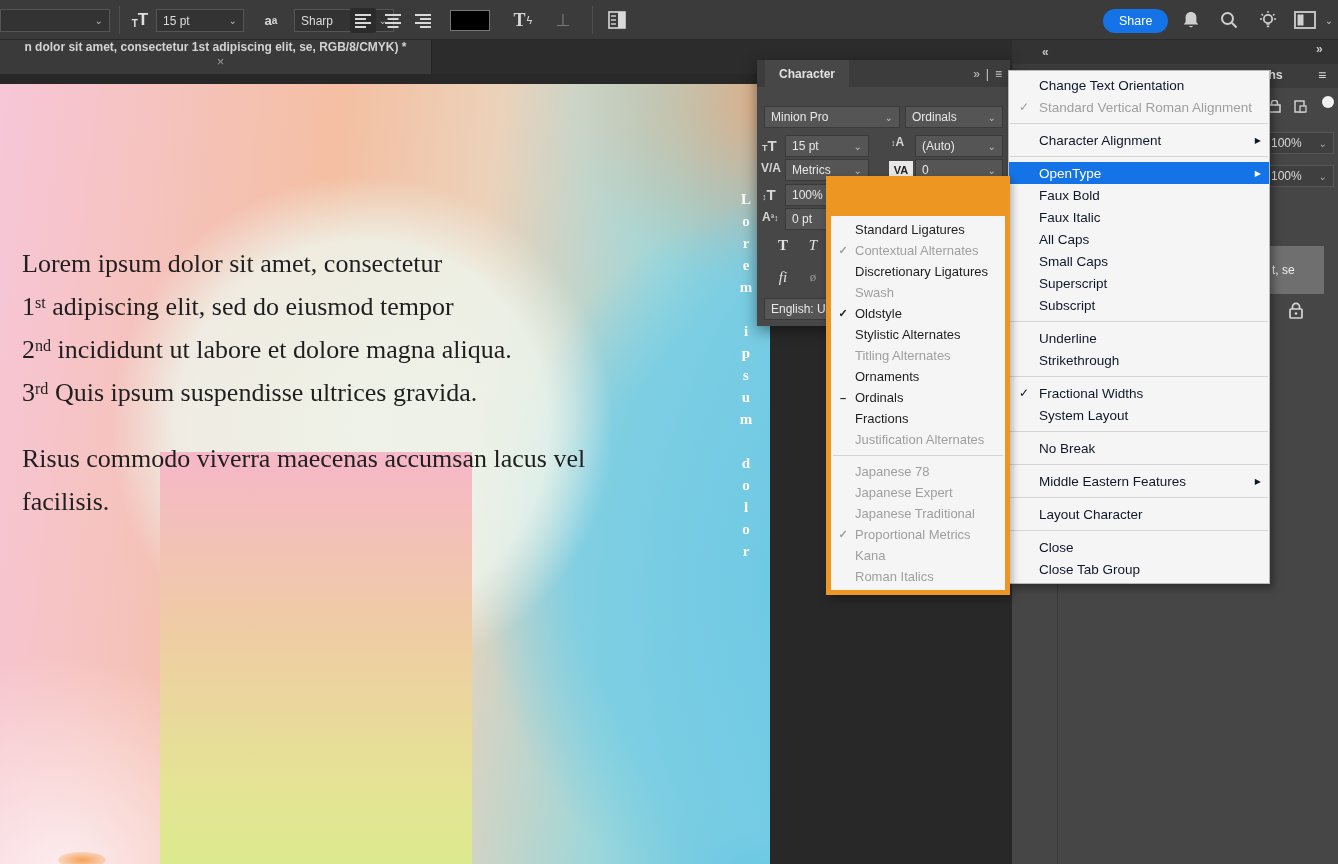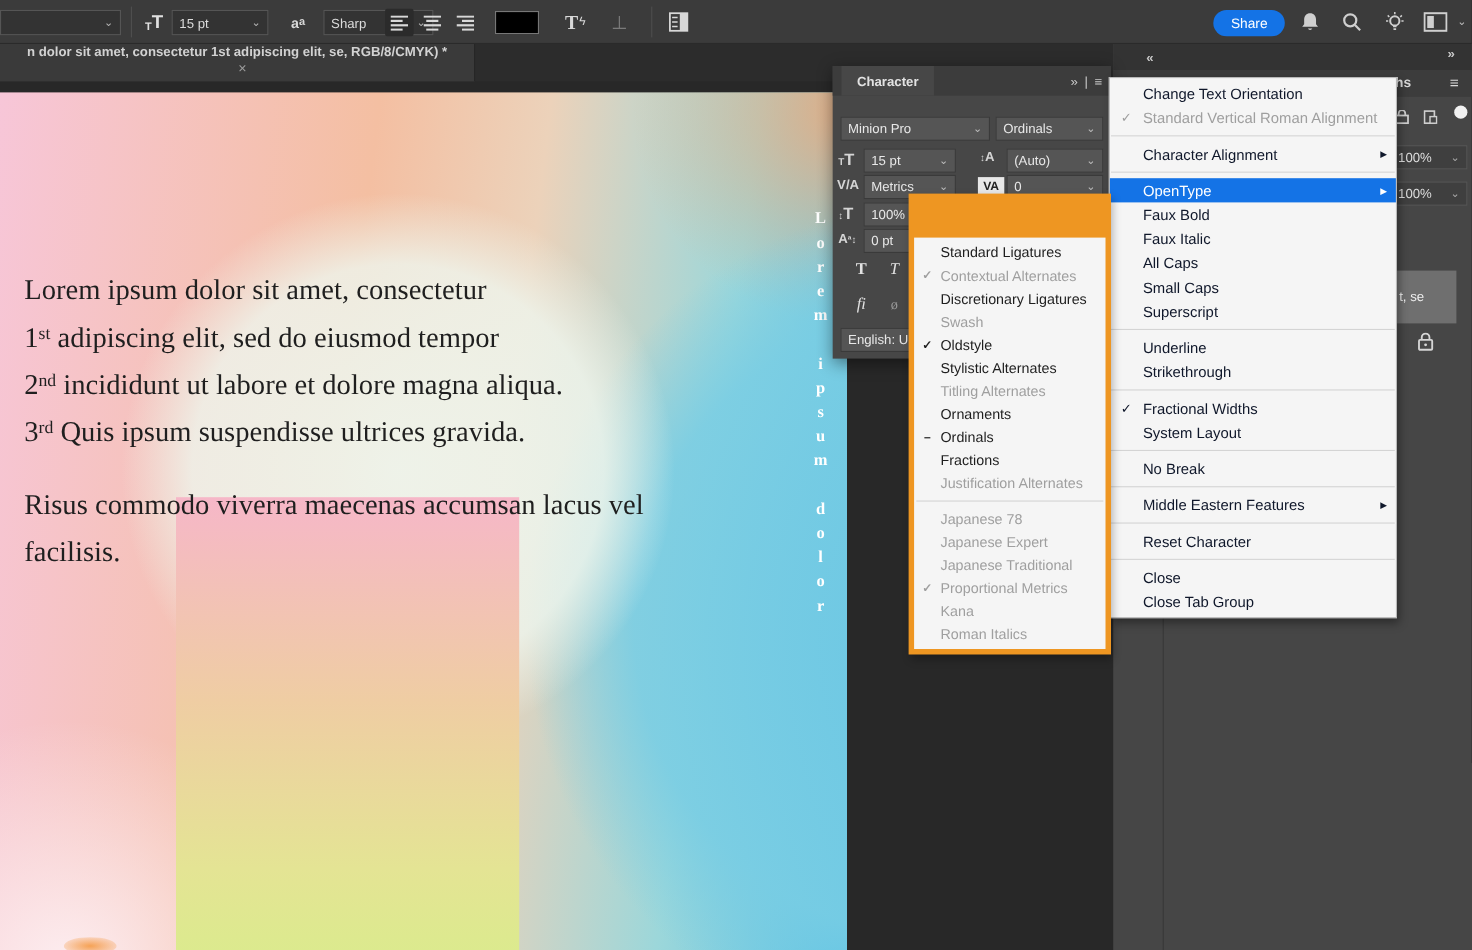--- a/index.html
+++ b/index.html
@@ -391,20 +391,25 @@
       <div class="mi">
         <span class="mi-chk"></span>
         <span class="mi-lbl">Small Caps</span>
         <span class="mi-arr"></span>
       </div>
       <div class="mi">
         <span class="mi-chk"></span>
         <span class="mi-lbl">Superscript</span>
         <span class="mi-arr"></span>
       </div>
+      <div class="mi">
+        <span class="mi-chk"></span>
+        <span class="mi-lbl">Subscript</span>
+        <span class="mi-arr"></span>
+      </div>
       <div class="msep"></div>
       <div class="mi">
         <span class="mi-chk"></span>
         <span class="mi-lbl">Underline</span>
         <span class="mi-arr"></span>
       </div>
       <div class="mi">
         <span class="mi-chk"></span>
         <span class="mi-lbl">Strikethrough</span>
         <span class="mi-arr"></span>
@@ -428,21 +433,21 @@
       </div>
       <div class="msep"></div>
       <div class="mi">
         <span class="mi-chk"></span>
         <span class="mi-lbl">Middle Eastern Features</span>
         <span class="mi-arr">▶</span>
       </div>
       <div class="msep"></div>
       <div class="mi">
         <span class="mi-chk"></span>
-        <span class="mi-lbl">Reset Character</span>
+        <span class="mi-lbl">Layout Character</span>
         <span class="mi-arr"></span>
       </div>
       <div class="msep"></div>
       <div class="mi">
         <span class="mi-chk"></span>
         <span class="mi-lbl">Close</span>
         <span class="mi-arr"></span>
       </div>
       <div class="mi">
         <span class="mi-chk"></span>

